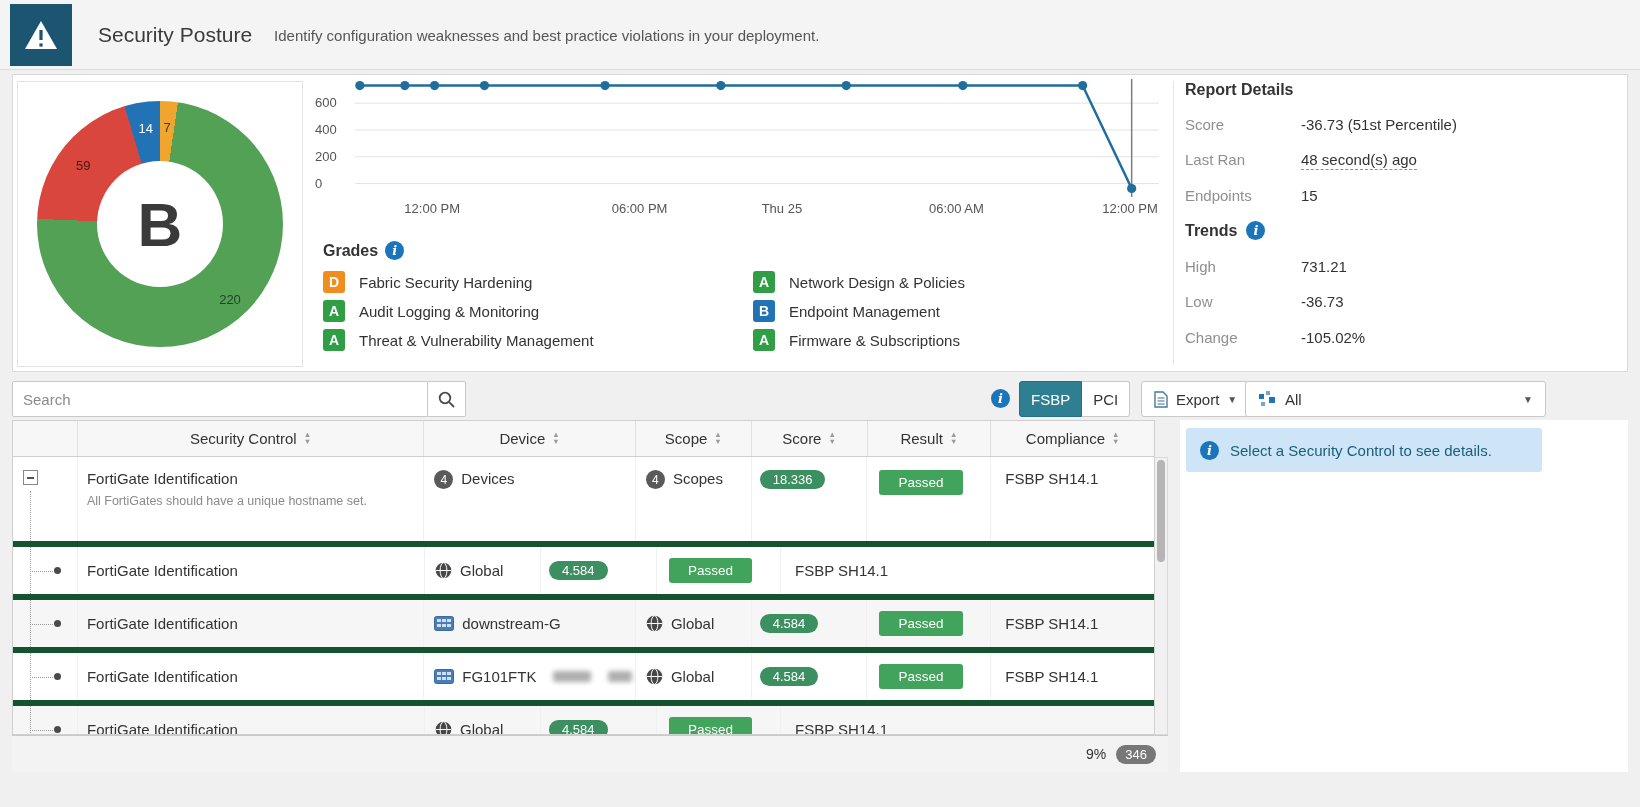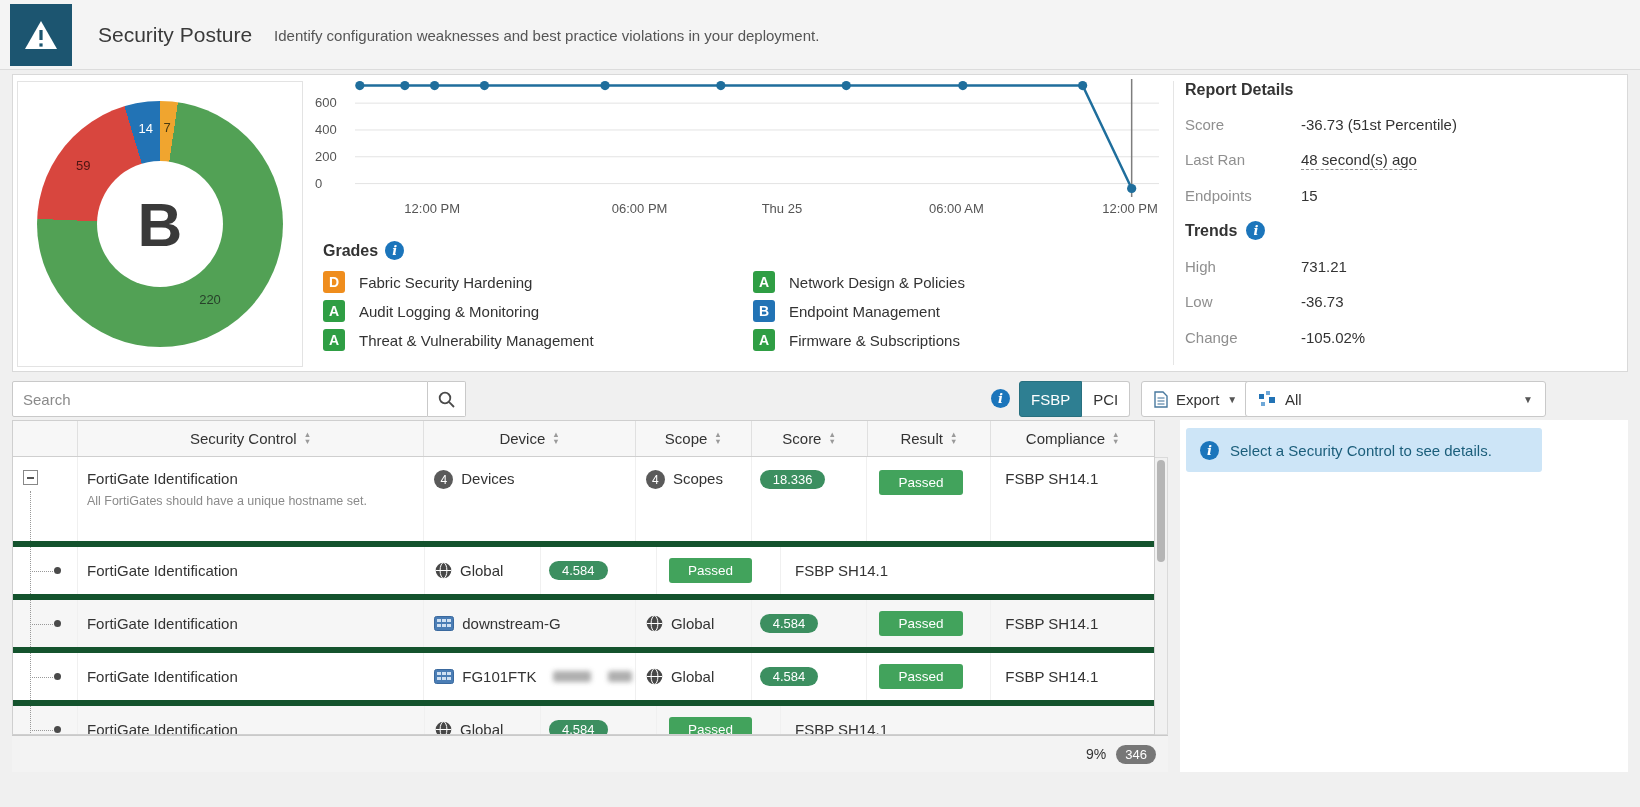--- a/index.html
+++ b/index.html
@@ -124,21 +124,21 @@
   </header>
 
   <section class="summary">
 
     <div class="donut-box">
       <div class="donut" id="donut" style="background: conic-gradient(rgb(240, 165, 47) 0deg, rgb(240, 165, 47) 8.4deg, rgb(82, 161, 85) 8.4deg, rgb(82, 161, 85) 272.4deg, rgb(216, 70, 62) 272.4deg, rgb(216, 70, 62) 343.2deg, rgb(34, 115, 181) 343.2deg, rgb(34, 115, 181) 360deg);">
         <div class="donut-hole">
           <span class="donut-grade">B</span>
         </div>
       <span class="donut-label" style="left: 130.104px; top: 26.2605px; color: rgb(74, 58, 16);">7</span>
-          <span class="donut-label" style="left: 173px; top: 197.74px; color: rgb(39, 64, 42);">220</span>
+          <span class="donut-label" style="left: 193px; top: 197.74px; color: rgb(39, 64, 42);">220</span>
           <span class="donut-label" style="left: 46.355px; top: 63.548px; color: rgb(77, 21, 18);">59</span>
           <span class="donut-label" style="left: 108.83px; top: 27.0406px; color: rgb(255, 255, 255);">14</span>
         </div>
     </div>
 
     <div class="plot">
       <svg id="trend-svg" width="804" height="118" viewBox="0 0 804 118">
           <line x1="0" y1="104.5909090909091" x2="804" y2="104.5909090909091" stroke="#e3e3e3" stroke-width="1"></line>
           <line x1="0" y1="77.77272727272727" x2="804" y2="77.77272727272727" stroke="#e3e3e3" stroke-width="1"></line>
           <line x1="0" y1="50.95454545454545" x2="804" y2="50.95454545454545" stroke="#e3e3e3" stroke-width="1"></line>

